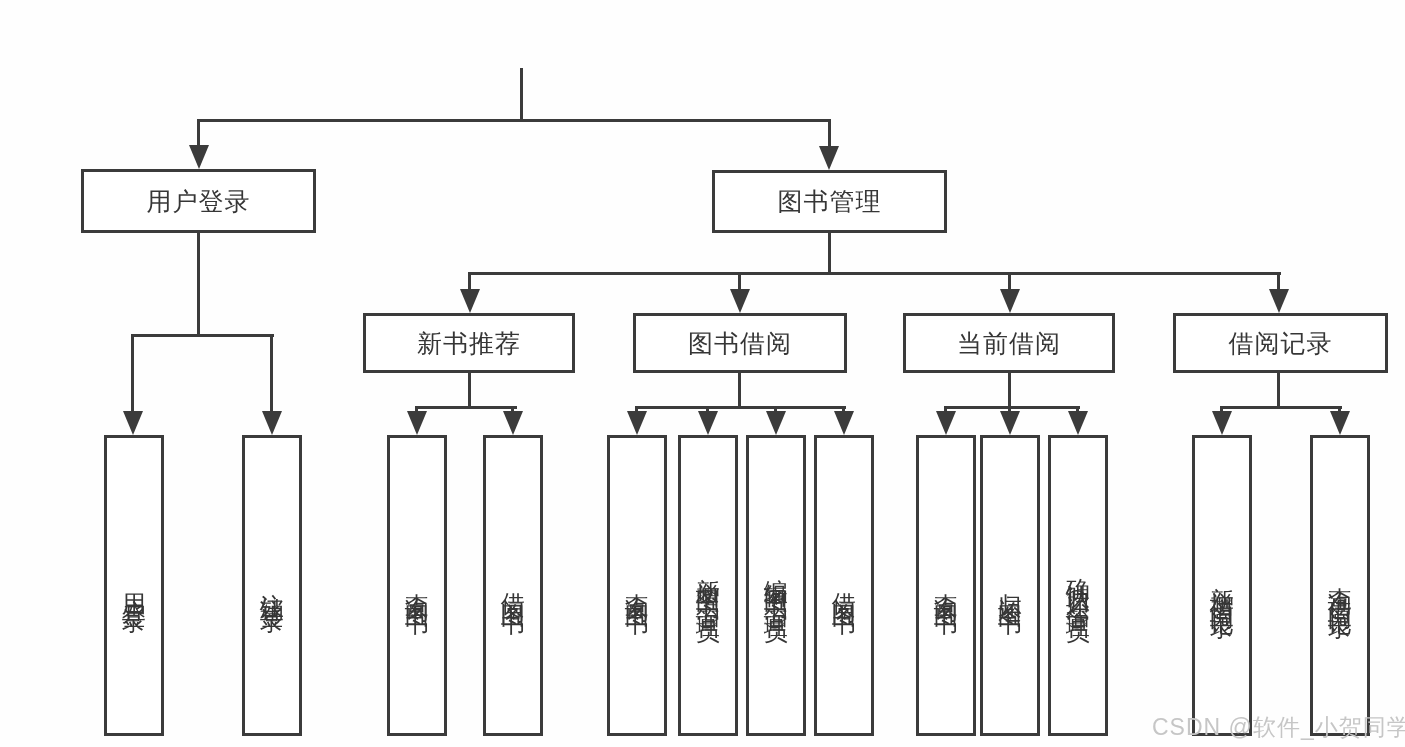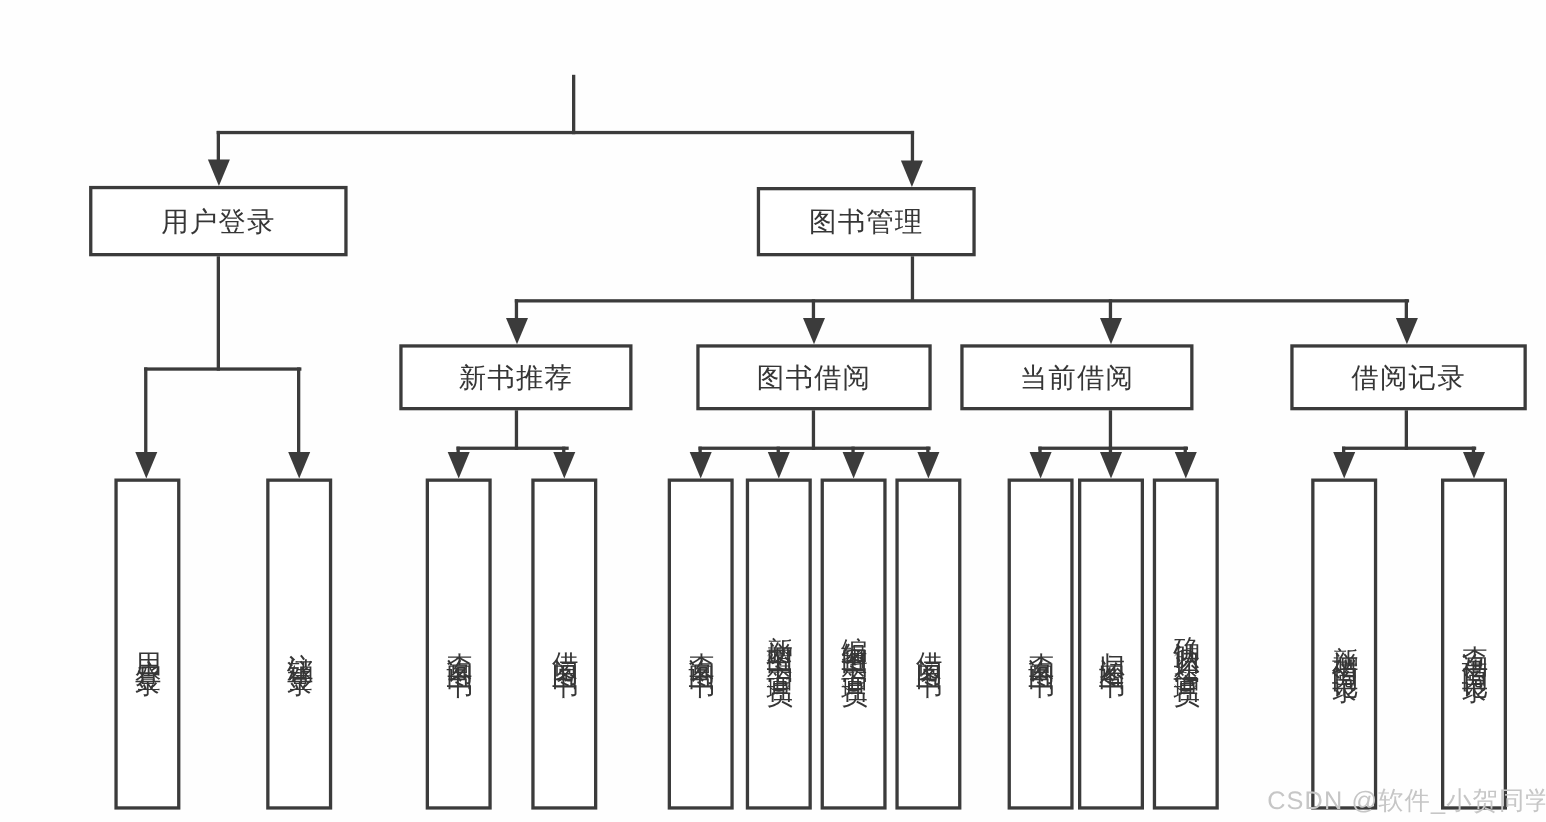--- a/index.html
+++ b/index.html
@@ -43,21 +43,21 @@
 
 
   <div class="vline" style="left:520px;top:68px;height:54px"></div>
   <div class="hline" style="left:197px;top:119px;width:634px"></div>
   <div class="vline" style="left:197px;top:119px;height:30px"></div>
   <div class="vline" style="left:828px;top:119px;height:30px"></div>
   <div class="arrow" style="left:189px;top:145px"></div>
   <div class="arrow" style="left:819px;top:146px"></div>
 
   <div class="hbox" style="left:81px;top:169px;width:235px;height:64px">用户登录</div>
-  <div class="hbox" style="left:688px;top:170px;width:199px;height:63px">图书管理</div>
+  <div class="hbox" style="left:712px;top:170px;width:235px;height:63px">图书管理</div>
 
   <div class="vline" style="left:197px;top:232px;height:105px"></div>
   <div class="hline" style="left:131px;top:334px;width:143px"></div>
   <div class="vline" style="left:131px;top:334px;height:80px"></div>
   <div class="vline" style="left:270px;top:334px;height:80px"></div>
   <div class="arrow" style="left:123px;top:411px"></div>
   <div class="arrow" style="left:262px;top:411px"></div>
 
   <div class="vline" style="left:828px;top:232px;height:42px"></div>
   <div class="hline" style="left:468px;top:272px;width:813px"></div>
@@ -65,21 +65,21 @@
   <div class="vline" style="left:738px;top:272px;height:20px"></div>
   <div class="vline" style="left:1008px;top:272px;height:20px"></div>
   <div class="vline" style="left:1277px;top:272px;height:20px"></div>
   <div class="arrow" style="left:460px;top:289px"></div>
   <div class="arrow" style="left:730px;top:289px"></div>
   <div class="arrow" style="left:1000px;top:289px"></div>
   <div class="arrow" style="left:1269px;top:289px"></div>
 
   <div class="hbox" style="left:633px;top:313px;width:214px;height:60px">图书借阅</div>
   <div class="hbox" style="left:363px;top:313px;width:212px;height:60px">新书推荐</div>
-  <div class="hbox" style="left:873px;top:313px;width:212px;height:60px">当前借阅</div>
+  <div class="hbox" style="left:903px;top:313px;width:212px;height:60px">当前借阅</div>
   <div class="hbox" style="left:1173px;top:313px;width:215px;height:60px">借阅记录</div>
 
   <div class="vline" style="left:468px;top:371px;height:38px"></div>
   <div class="vline" style="left:738px;top:371px;height:38px"></div>
   <div class="vline" style="left:1008px;top:371px;height:38px"></div>
   <div class="vline" style="left:1277px;top:371px;height:38px"></div>
 
   <div class="hline" style="left:415px;top:406px;width:102px"></div>
   <div class="hline" style="left:635px;top:406px;width:211px"></div>
   <div class="hline" style="left:944px;top:406px;width:136px"></div>

